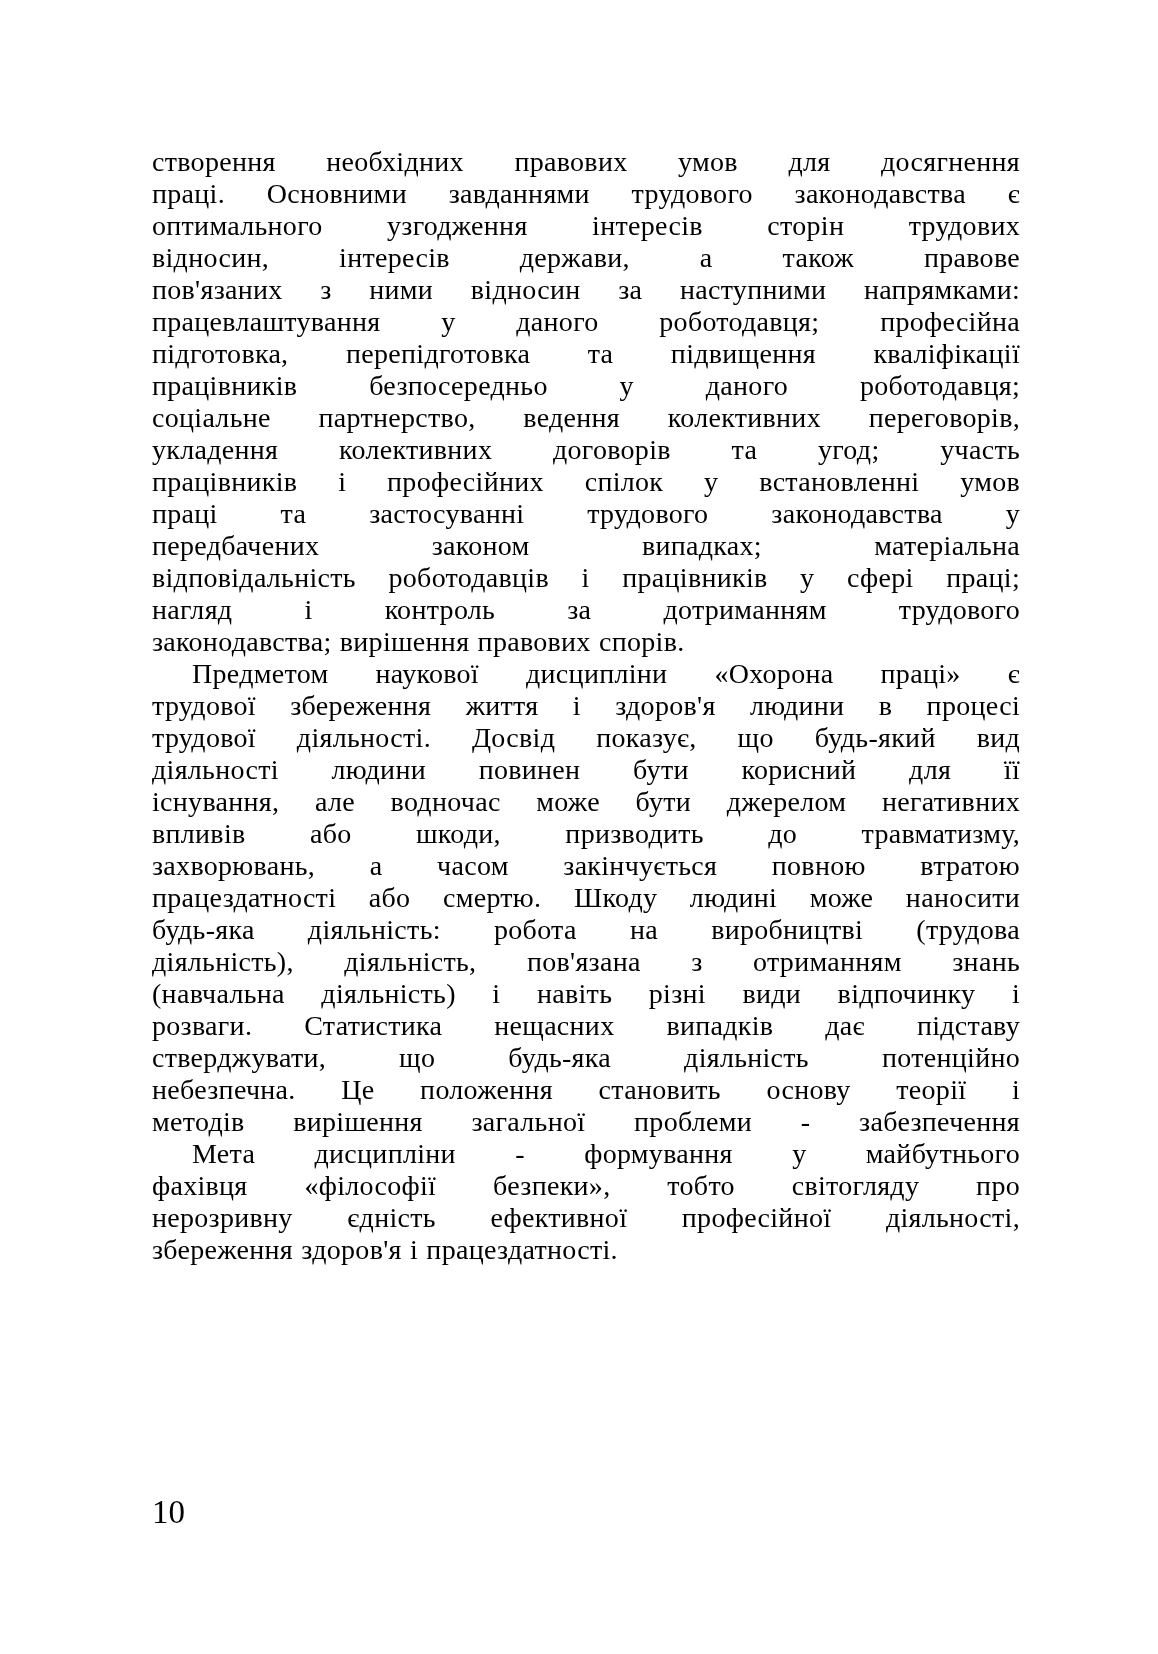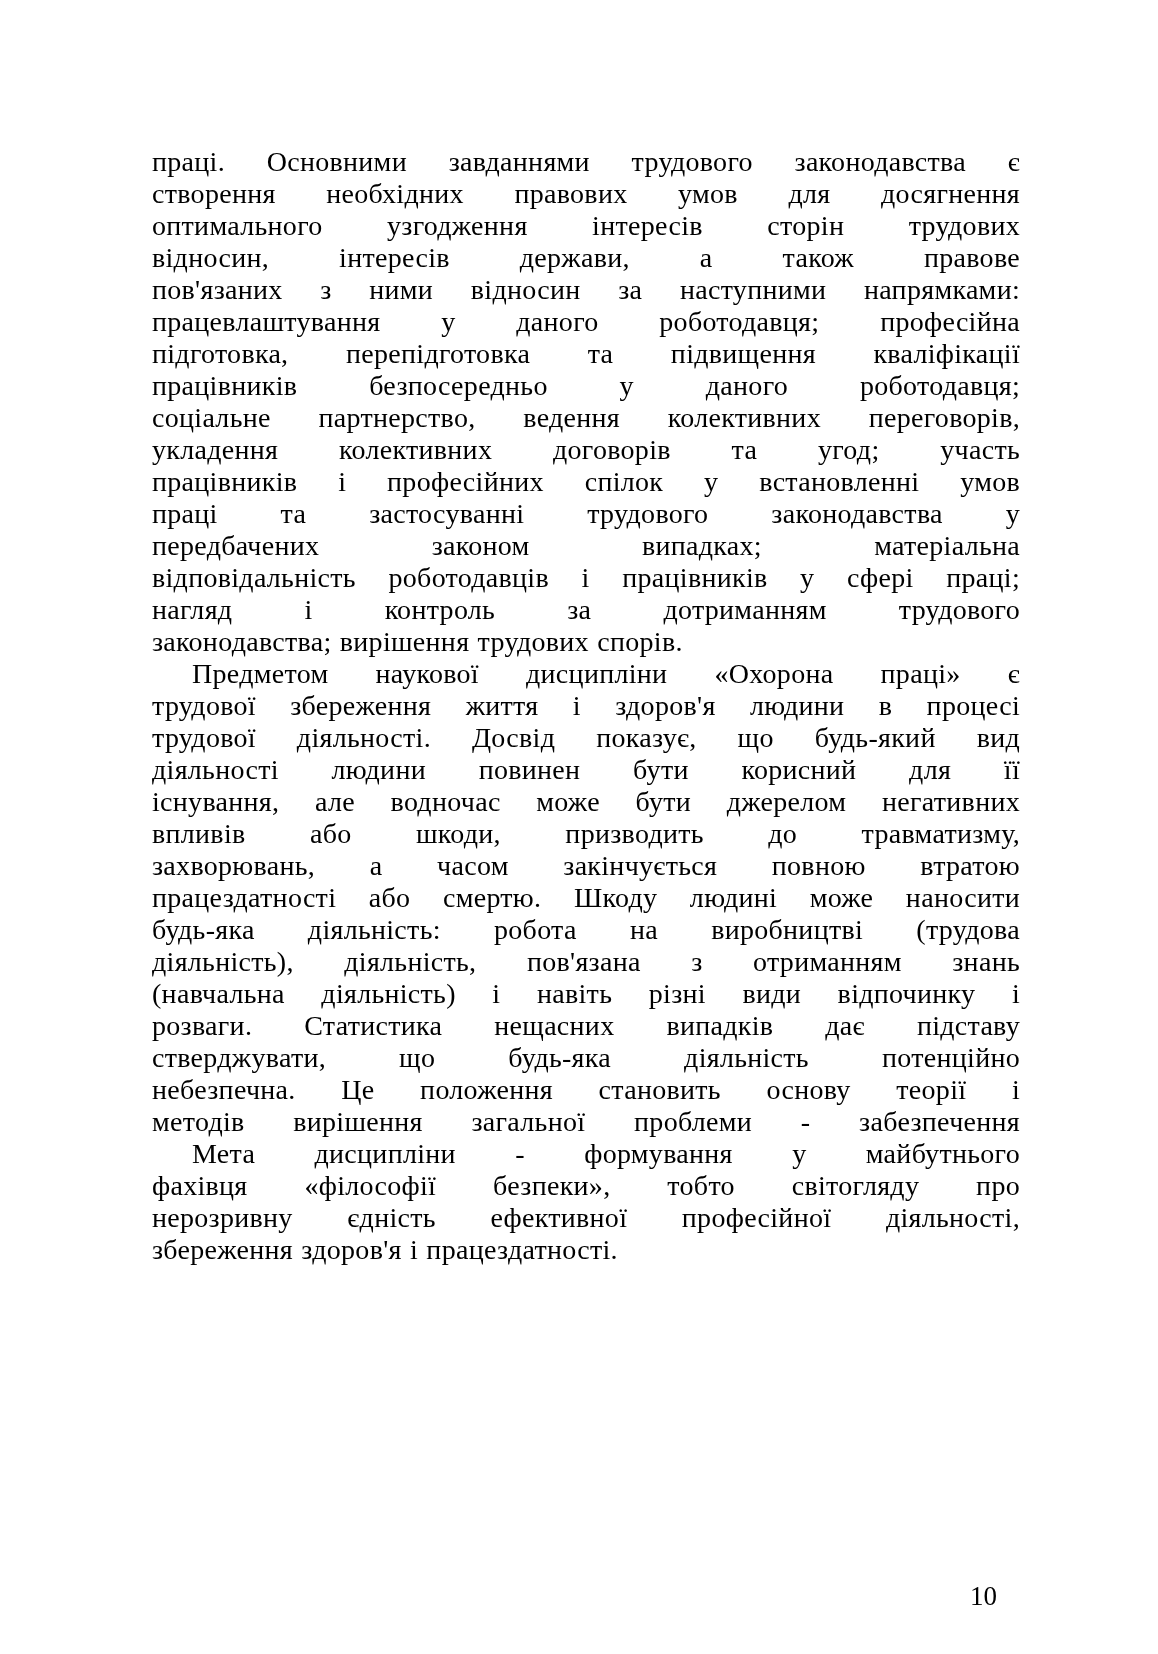--- a/index.html
+++ b/index.html
@@ -36,50 +36,50 @@
     word-spacing: 1px;
   }
   .line.last {
     text-align-last: left;
   }
   .line.indent {
     text-indent: 40px;
   }
   .page-number {
     position: absolute;
-    top: 1580px;
+    top: 1496px;
     left: 152px;
     width: 845px;
-    text-align: right;
-    font-size: 27px;
+    text-align: left;
+    font-size: 33px;
     line-height: 32px;
   }
 </style>
 </head>
 <body>
 
 <div class="page">
   <div class="text-block" id="paragraphs">
       <div class="paragraph">
+        <div class="line">створення необхідних правових умов для досягнення</div>
         <div class="line">праці. Основними завданнями трудового законодавства є</div>
-        <div class="line">створення необхідних правових умов для досягнення</div>
         <div class="line">оптимального узгодження інтересів сторін трудових</div>
         <div class="line">відносин, інтересів держави, а також правове</div>
         <div class="line">пов'язаних з ними відносин за наступними напрямками:</div>
         <div class="line">працевлаштування у даного роботодавця; професійна</div>
         <div class="line">підготовка, перепідготовка та підвищення кваліфікації</div>
         <div class="line">працівників безпосередньо у даного роботодавця;</div>
         <div class="line">соціальне партнерство, ведення колективних переговорів,</div>
         <div class="line">укладення колективних договорів та угод; участь</div>
         <div class="line">працівників і професійних спілок у встановленні умов</div>
         <div class="line">праці та застосуванні трудового законодавства у</div>
         <div class="line">передбачених законом випадках; матеріальна</div>
         <div class="line">відповідальність роботодавців і працівників у сфері праці;</div>
         <div class="line">нагляд і контроль за дотриманням трудового</div>
-        <div class="line last">законодавства; вирішення трудових спорів.</div>
+        <div class="line last">законодавства; вирішення правових спорів.</div>
       </div>
       <div class="paragraph">
         <div class="line indent">Предметом наукової дисципліни «Охорона праці» є</div>
         <div class="line">трудової збереження життя і здоров'я людини в процесі</div>
         <div class="line">трудової діяльності. Досвід показує, що будь-який вид</div>
         <div class="line">діяльності людини повинен бути корисний для її</div>
         <div class="line">існування, але водночас може бути джерелом негативних</div>
         <div class="line">впливів або шкоди, призводить до травматизму,</div>
         <div class="line">захворювань, а часом закінчується повною втратою</div>
         <div class="line">працездатності або смертю. Шкоду людині може наносити</div>

